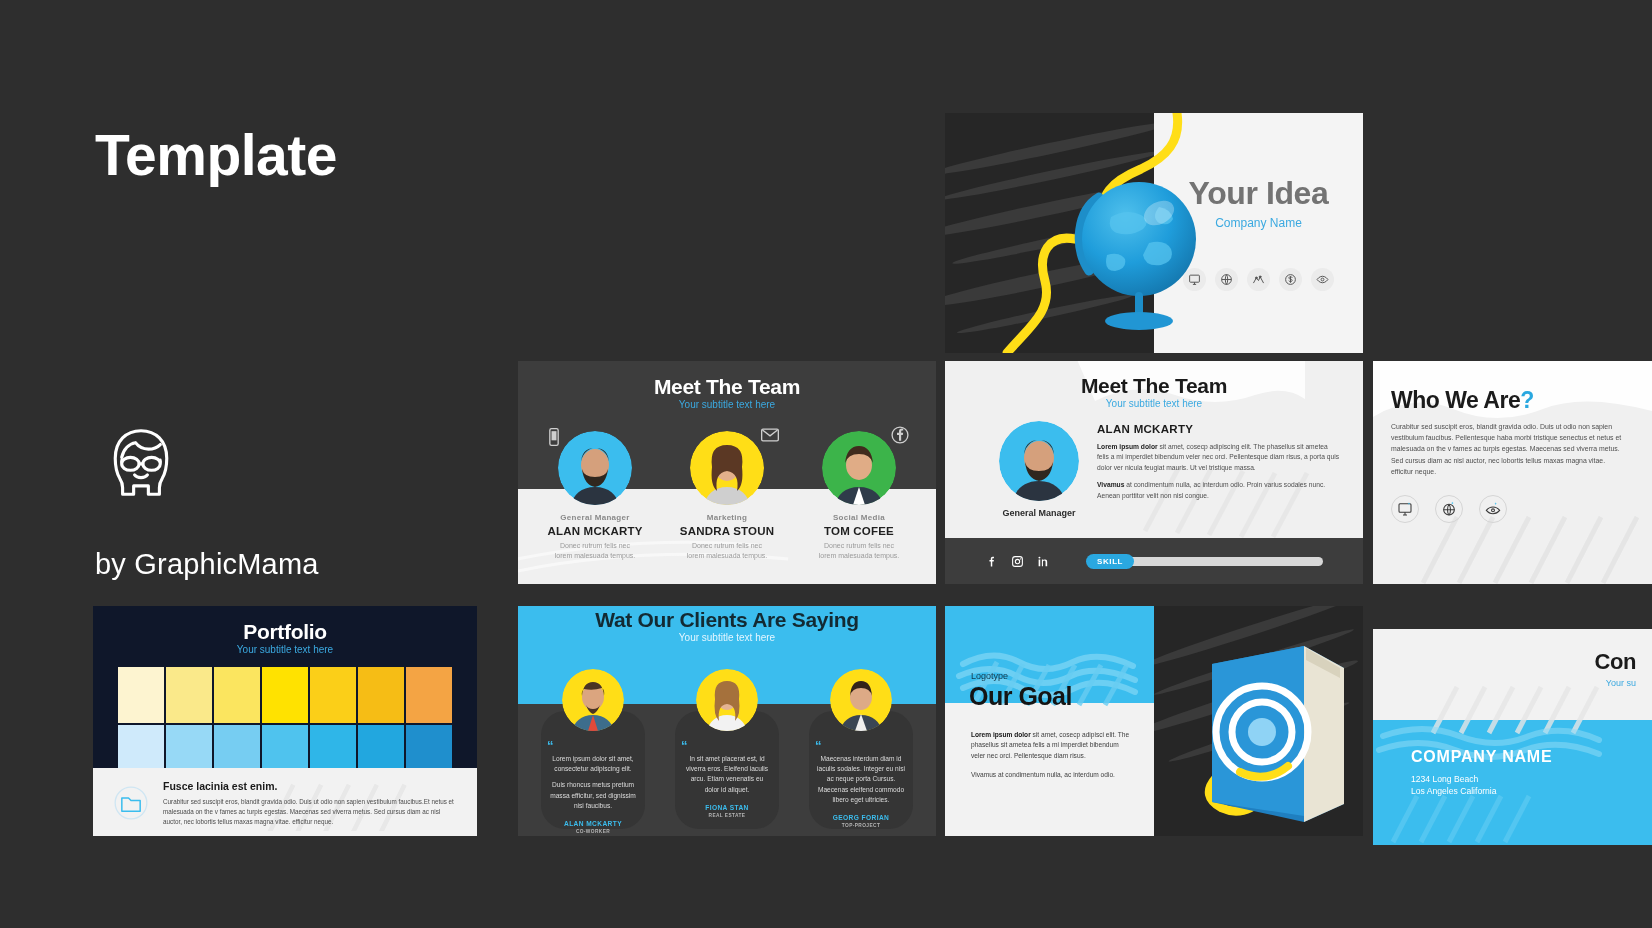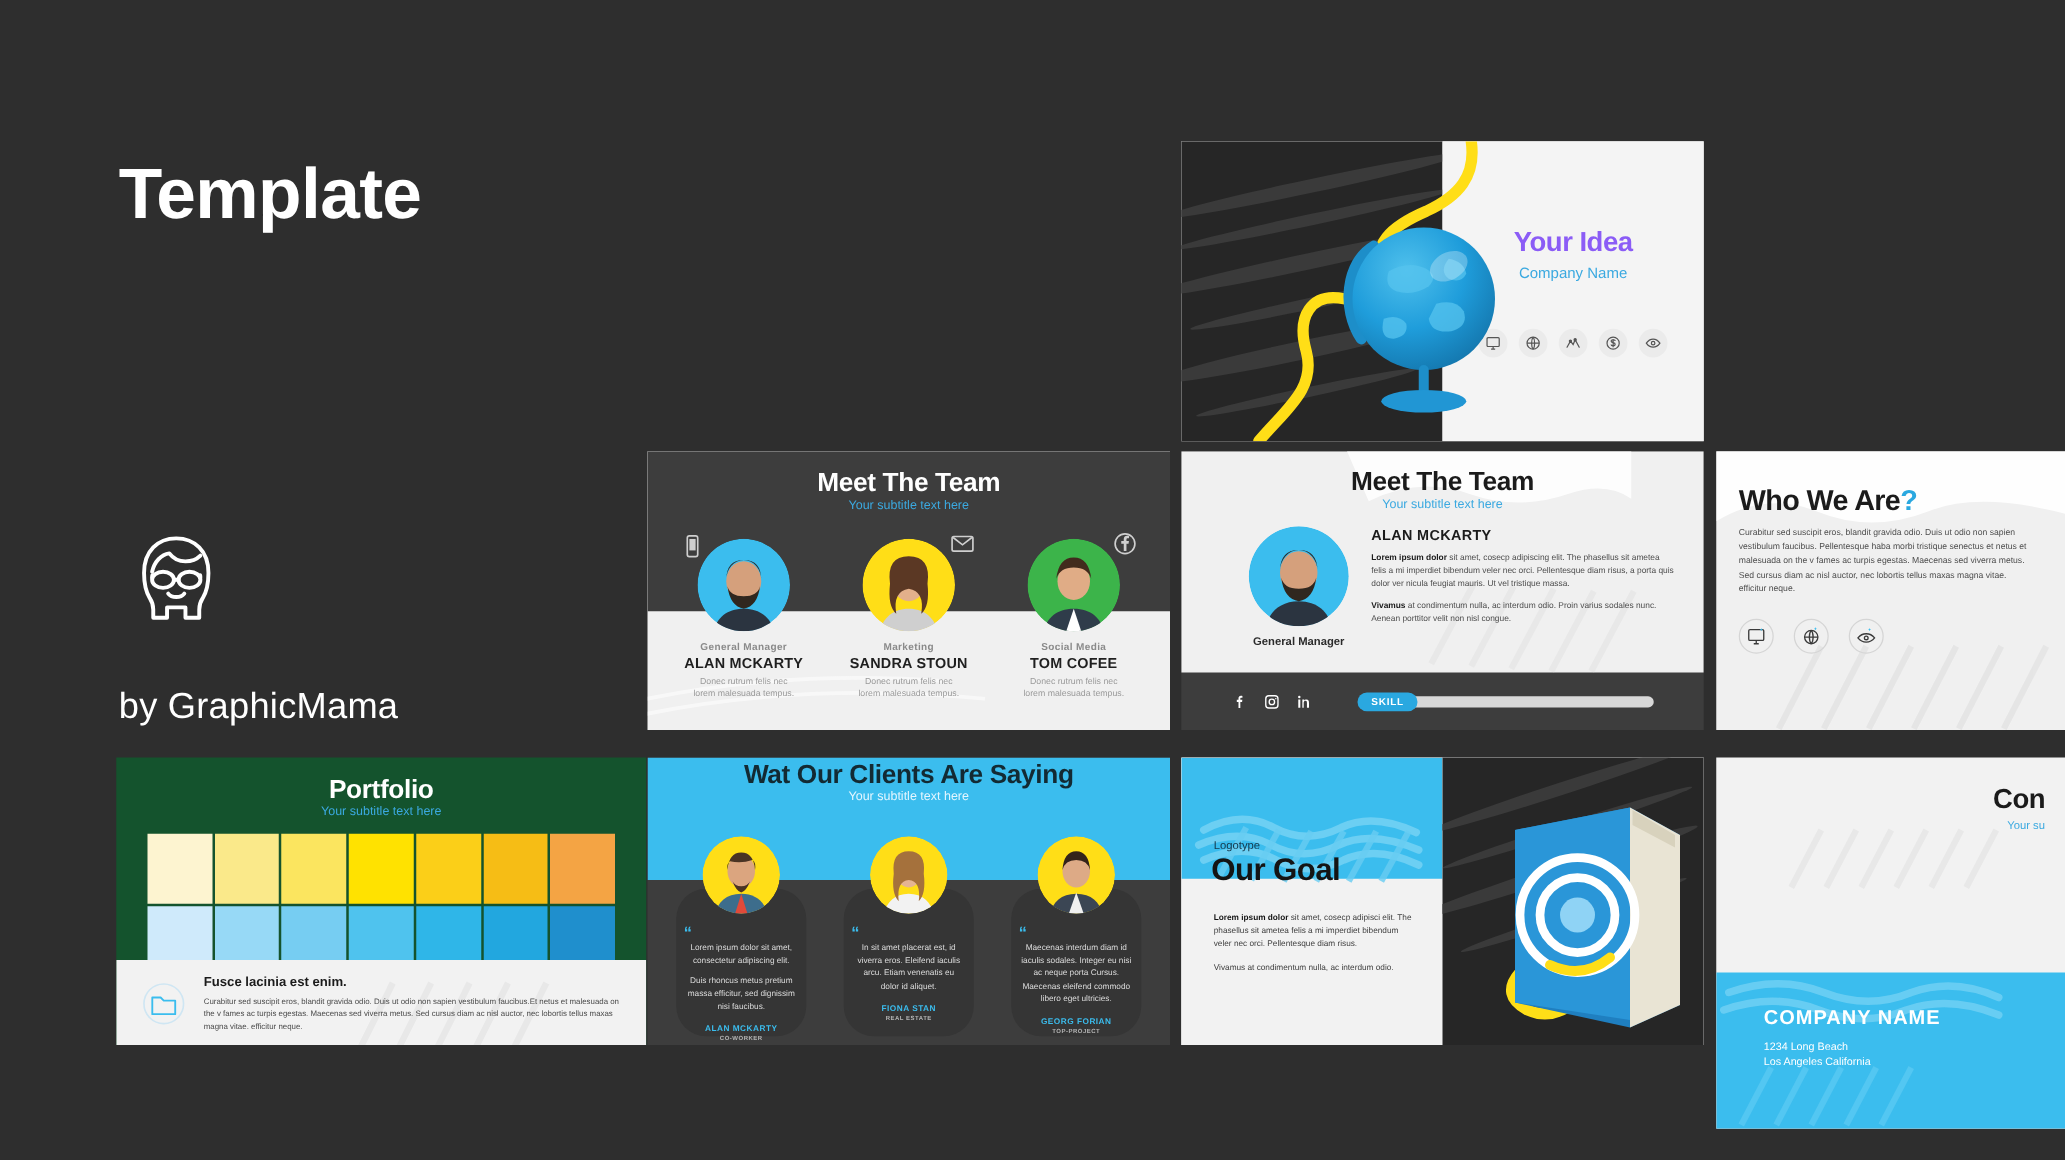--- a/index.html
+++ b/index.html
@@ -44,21 +44,21 @@
   }
   .scribble { position: absolute; background: #3a3a3a; border-radius: 50%; }
   #s1 .sc1 { width: 250px; height: 11px; left: -20px; top: 30px; transform: rotate(-12deg); }
   #s1 .sc2 { width: 230px; height: 9px; left: -10px; top: 58px; transform: rotate(-12deg); }
   #s1 .sc3 { width: 260px; height: 13px; left: -30px; top: 90px; transform: rotate(-12deg); }
   #s1 .sc4 { width: 200px; height: 9px; left: 5px; top: 125px; transform: rotate(-12deg); }
   #s1 .sc5 { width: 240px; height: 15px; left: -25px; top: 160px; transform: rotate(-12deg); }
   #s1 .sc6 { width: 180px; height: 8px; left: 10px; top: 197px; transform: rotate(-12deg); }
   .globe-wrap { position: absolute; left: 96px; top: 42px; width: 190px; height: 190px; z-index: 4; }
   #s1 .yellow-cord { position: absolute; left: 0; top: 0; width: 418px; height: 240px; z-index: 3; pointer-events: none; }
-  .s1-title { font-size: 22px; font-weight: 700; color: #8b5cf6; letter-spacing: -0.4px; }
+  .s1-title { font-size: 32px; font-weight: 700; color: #737373; letter-spacing: -0.4px; }
   .s1-sub { font-size: 12px; color: #3ba9e0; font-weight: 500; margin-top: 4px; }
   .icon-row { display: flex; gap: 9px; margin-top: 38px; }
   .ic-circ {
     width: 23px; height: 23px; border-radius: 50%; background: #ebebeb;
     display: flex; align-items: center; justify-content: center;
   }
   .ic-circ svg { width: 13px; height: 13px; }
 
   
   #s2 { left: 518px; top: 361px; width: 418px; height: 223px; background: #f0f0f0; }
@@ -104,21 +104,21 @@
   #s4 { left: 1373px; top: 361px; width: 279px; height: 223px; background: #f0f0f0; }
   #s4 .inner { padding: 26px 0 0 18px; position: relative; z-index: 3; }
   #s4 .t { font-size: 23px; font-weight: 700; color: #1b1b1b; letter-spacing: -0.5px; }
   #s4 .t .q { color: #2aa8e0; }
   #s4 .p { font-size: 6.9px; color: #4e4e4e; line-height: 1.62; margin-top: 7px; width: 235px; }
   #s4 .icons { display: flex; gap: 16px; margin-top: 18px; }
   #s4 .icirc { width: 28px; height: 28px; border-radius: 50%; border: 1px solid #d5d5d5; display: flex; align-items: center; justify-content: center; }
   #s4 .icirc svg { width: 16px; height: 16px; }
 
   
-  #s5 { left: 93px; top: 606px; width: 424px; height: 230px; background: #14532d; }
+  #s5 { left: 93px; top: 606px; width: 384px; height: 230px; background: #0f172a; }
   #s5 .hdr { text-align: center; padding-top: 14px; }
   #s5 .hdr .sl-title { color: #ffffff; }
   .grid-wrap { margin-top: 12px; padding: 0 25px; }
   .grid-row { display: flex; gap: 2px; }
   .grid-row + .grid-row { margin-top: 2px; }
   .cell { flex: 1; height: 56px; }
   #s5 .white-card {
     position: absolute; left: 0; bottom: 0; width: 100%; height: 68px;
     background: #f2f2f2; display: flex; gap: 12px; padding: 12px 18px; overflow: hidden;
   }
@@ -151,21 +151,21 @@
   #s7 .blue-top { position: absolute; left: 0; top: 0; width: 100%; height: 97px; background: #3bbdee; }
   #s7 .lg { position: absolute; left: 26px; top: 65px; font-size: 9px; color: #15384a; z-index: 3; }
   #s7 .gt { position: absolute; left: 24px; top: 76px; font-size: 25px; font-weight: 700; color: #141414; letter-spacing: -0.5px; z-index: 3; }
   #s7 .gp { position: absolute; left: 26px; top: 124px; width: 160px; font-size: 6.6px; color: #3e3e3e; line-height: 1.58; z-index: 3; }
   #s7 .gp b { color: #141414; }
   #s7 .gp2 { margin-top: 9px; }
   #s7 .right { width: 50%; height: 100%; position: relative; background: #262626; overflow: hidden; }
   #s7 .right .sc { position: absolute; background: #3a3a3a; border-radius: 50%; }
 
   
-  #s8 { left: 1373px; top: 606px; width: 279px; height: 297px; background: #f2f2f2; }
+  #s8 { left: 1373px; top: 629px; width: 279px; height: 216px; background: #f2f2f2; }
   #s8 .hdr { text-align: right; padding: 20px 16px 0 0; }
   #s8 .ct { font-size: 22px; font-weight: 700; color: #1b1b1b; letter-spacing: -0.4px; }
   #s8 .cs { font-size: 9px; color: #3ba9e0; margin-top: 3px; }
   #s8 .blue-panel {
     position: absolute; left: 0; bottom: 0; width: 100%; height: 125px;
     background: #3bbdee; overflow: hidden;
   }
   #s8 .cn { position: absolute; left: 38px; top: 28px; font-size: 16px; font-weight: 700; color: #ffffff; letter-spacing: 0.8px; z-index: 3; }
   #s8 .addr { position: absolute; left: 38px; top: 53px; font-size: 8.6px; color: #ffffff; line-height: 1.45; z-index: 3; }
 

